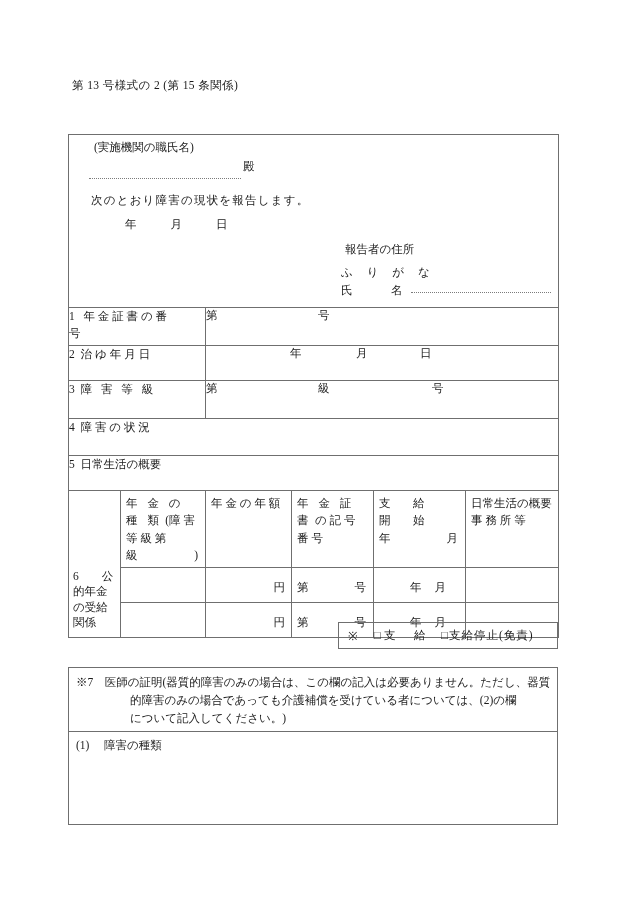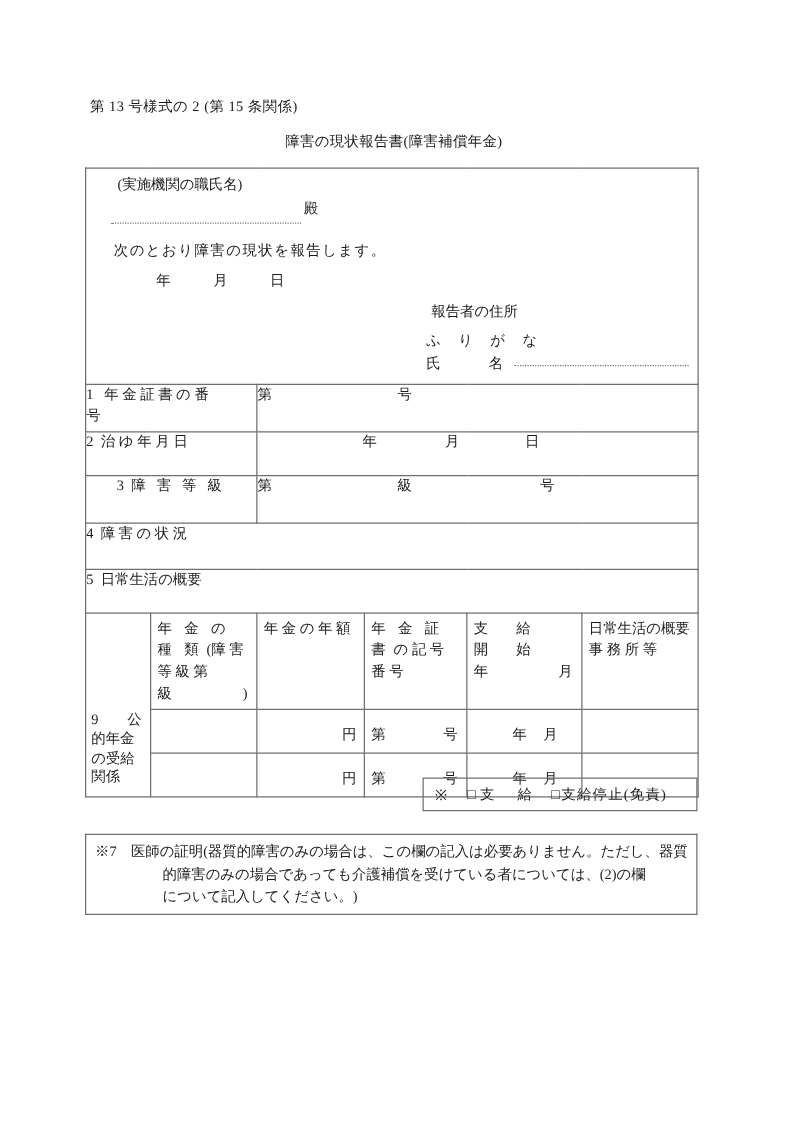--- a/index.html
+++ b/index.html
@@ -97,21 +97,21 @@
   .lbl {
     width: 124px;
     padding: 6px 5px 4px 6px;
     line-height: 1.45;
   }
   .lbl .num { display: inline-block; }
   .val { padding: 6px 6px 4px 6px; position: relative; }
 
   .r1 { height: 38px; }
   .r2 { height: 35px; }
-  .r3 { height: 38px; text-align: center; }
+  .r3 { height: 38px; }
   .r4 { height: 37px; }
   .r5 { height: 35px; }
   .sp-mid  { letter-spacing: 3px; }
 
   .inline-pos { position: relative; display: block; height: 16px; }
   .inline-pos b { font-weight: normal; position: absolute; top: 0; }
 
   
   .sec6-head td { padding: 4px 5px 3px 5px; line-height: 1.5; }
   .c-left  { width: 52px; }
@@ -191,21 +191,20 @@
   .kind-cell { height: 93px; padding: 6px 8px 4px 7px; }
   .kind-cell .t1 { white-space: nowrap; }
   .kind-cell .t1 .idx { display: inline-block; width: 28px; }
 </style>
 </head>
 <body>
 
 <div class="page">
 
   <div class="form-no">第 13 号様式の 2 (第 15 条関係)</div>
-  <div class="doc-title">障害の現状報告書(障害補償年金)</div>
 
   <table class="main-table">
     <colgroup>
       <col class="c-left">
         <col class="c-kind">
         <col class="c-amt">
       <col class="c-cert">
         <col class="c-start">
         <col class="c-off">
     </colgroup>
@@ -276,21 +275,21 @@
 
     <tr class="r5">
       <td class="lbl" colspan="6">
         <span class="num">5</span>&nbsp;&nbsp;<span>日常生活の概要</span>
       </td>
     </tr>
 
     <tr class="sec6-head">
       <td class="sec6-left" rowspan="3">
         <div class="t">
-          <span class="w1">9　　公</span><br>
+          <span class="w1">6　　公</span><br>
           <span>的年金</span><br>
           <span>の受給</span><br>
           <span>関係</span>
         </div>
       </td>
       <td class="hd-kind">
         <span class="l1">年 金 の 種 類</span>
         <span>(障 害 等 級 第</span>
         <span class="l3">
           <span>級</span>
@@ -359,16 +358,23 @@
 
   <table class="bottom-table">
     <tbody>
         <tr>
       <td class="note-cell">
         <span class="ln ln1">※7　医師の証明(器質的障害のみの場合は、この欄の記入は必要ありません。ただし、器質</span>
         <span class="ln ln2">的障害のみの場合であっても介護補償を受けている者については、(2)の欄</span>
         <span class="ln ln3">について記入してください。)</span>
       </td>
     </tr>
+    <tr>
+      <td class="kind-cell">
+        <span class="t1">
+          <span class="idx">(1)</span><span>障害の種類</span>
+        </span>
+      </td>
+    </tr>
   </tbody>
     </table>
 
 </div>
 
 </body></html>

